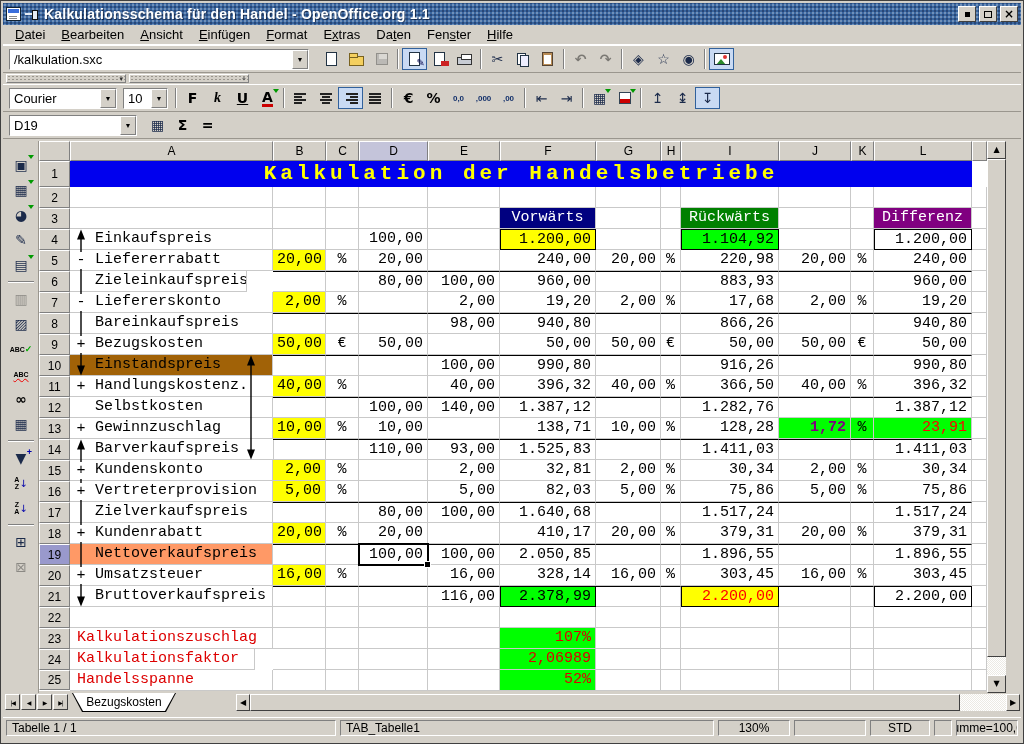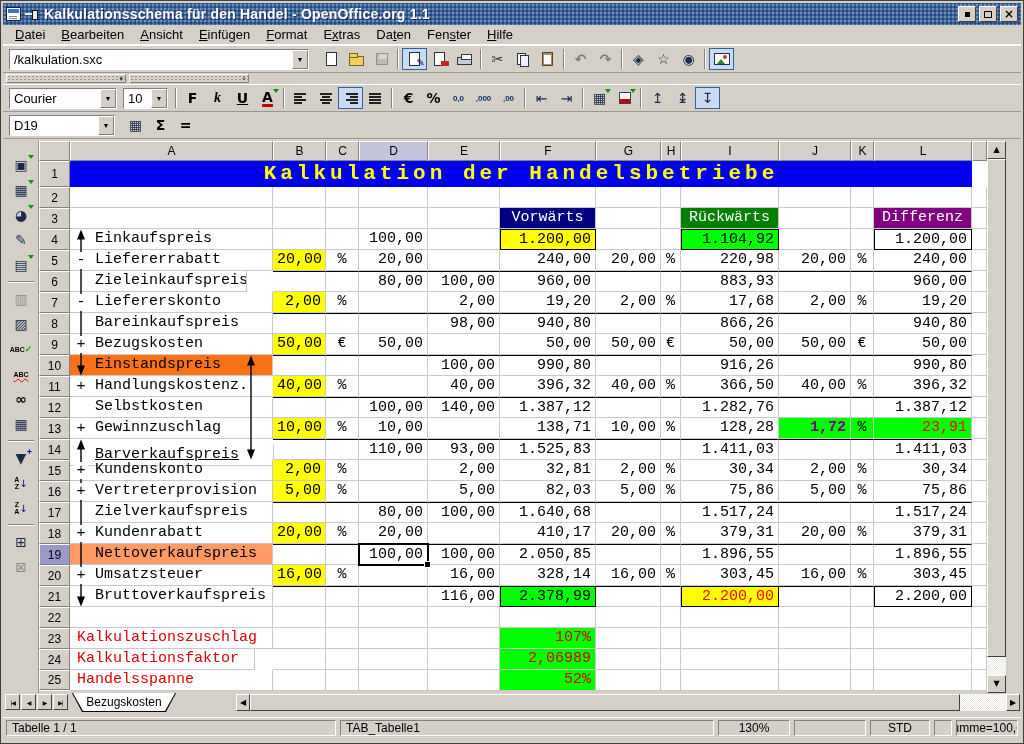--- a/index.html
+++ b/index.html
@@ -85,21 +85,21 @@
 
   
   .combo{display:inline-flex;height:21px;border:1px solid;border-color:#808080 #fff #fff #808080;background:#fff;flex:none;}
   .combo input{border:0;outline:0;padding:0 4px;font:13px "Liberation Sans",sans-serif;background:#fff;min-width:0;}
   .dd{width:16px;background:#D4D0C8;border:1px solid;border-color:#fff #808080 #808080 #fff;
     display:flex;align-items:center;justify-content:center;font-size:7px;flex:none;}
   .urlc{width:300px;margin-right:10px;}
   .urlc input{flex:1;}
   .fontc{width:108px;} .fontc input{flex:1;}
   .sizec{width:45px;margin-left:6px;margin-right:4px;} .sizec input{flex:1;}
-  .namec{width:106px;margin-right:8px;gap:37px;} .namec input{flex:1;}
+  .namec{width:128px;margin-right:8px;gap:37px;} .namec input{flex:1;}
   .finput{flex:1;margin-right:4px;} .finput input{flex:1;font:13px "Liberation Sans",sans-serif;}
 
   
   .sheetwrap{position:absolute;left:0;top:138px;width:100%;height:552px;background:#D4D0C8;}
   .maintb{position:absolute;left:0;top:0;width:36px;height:552px;border-right:1px solid #9a968e;}
   .ltb{position:absolute;left:4px;width:28px;height:24px;display:flex;align-items:center;justify-content:center;position:absolute;}
   .ltb.d{opacity:.42;filter:grayscale(1);}
   .lsep{position:absolute;left:5px;width:26px;height:2px;border-top:1px solid #808080;border-bottom:1px solid #fff;}
   .sheet{position:absolute;left:36px;top:0;width:948px;height:550px;background:#fff;}
   .corner{position:absolute;left:0;top:0;width:31px;height:20px;background:#D4D0C8;
@@ -704,21 +704,21 @@
             <div class="cell num" style="left: 358px; top: 173px; width: 72px; height: 21px;"></div>
             <div class="cell num" style="left: 430px; top: 173px; width: 96px; height: 21px;">50,00</div>
             <div class="cell num" style="left: 526px; top: 173px; width: 65px; height: 21px;">50,00</div>
             <div class="cell ctr" style="left: 591px; top: 173px; width: 20px; height: 21px;">€</div>
             <div class="cell num" style="left: 611px; top: 173px; width: 98px; height: 21px;">50,00</div>
             <div class="cell num" style="left: 709px; top: 173px; width: 72px; height: 21px;">50,00</div>
             <div class="cell ctr" style="left: 781px; top: 173px; width: 23px; height: 21px;">€</div>
             <div class="cell num" style="left: 804px; top: 173px; width: 98px; height: 21px;">50,00</div>
             <div class="cell" style="left: 902px; top: 173px; width: 15px; height: 21px;"></div>
             <div class="sign" style="top: 175px;">+</div>
-            <div class="cell" style="left: 0px; top: 194px; width: 203px; height: 21px; background: #f97316;">
+            <div class="cell" style="left: 0px; top: 194px; width: 203px; height: 21px; background: #a16207;">
               <span class="alabel">Einstandspreis</span>
             </div>
             <div class="cell num tl" style="left: 203px; top: 194px; width: 53px; height: 21px;"></div>
             <div class="cell ctr tl" style="left: 256px; top: 194px; width: 33px; height: 21px;"></div>
             <div class="cell num tl" style="left: 289px; top: 194px; width: 69px; height: 21px;"></div>
             <div class="cell num tl" style="left: 358px; top: 194px; width: 72px; height: 21px;">100,00</div>
             <div class="cell num tl" style="left: 430px; top: 194px; width: 96px; height: 21px;">990,80</div>
             <div class="cell num tl" style="left: 526px; top: 194px; width: 65px; height: 21px;"></div>
             <div class="cell ctr tl" style="left: 591px; top: 194px; width: 20px; height: 21px;"></div>
             <div class="cell num tl" style="left: 611px; top: 194px; width: 98px; height: 21px;">916,26</div>
@@ -766,21 +766,21 @@
             <div class="cell num" style="left: 358px; top: 257px; width: 72px; height: 21px;"></div>
             <div class="cell num" style="left: 430px; top: 257px; width: 96px; height: 21px;">138,71</div>
             <div class="cell num" style="left: 526px; top: 257px; width: 65px; height: 21px;">10,00</div>
             <div class="cell ctr" style="left: 591px; top: 257px; width: 20px; height: 21px;">%</div>
             <div class="cell num" style="left: 611px; top: 257px; width: 98px; height: 21px;">128,28</div>
             <div class="cell num bold" style="left: 709px; top: 257px; width: 72px; height: 21px; background: rgb(0, 255, 0); color: rgb(128, 0, 128);">1,72</div>
             <div class="cell ctr" style="left: 781px; top: 257px; width: 23px; height: 21px; background: rgb(0, 255, 0);">%</div>
             <div class="cell num" style="left: 804px; top: 257px; width: 98px; height: 21px; background: rgb(0, 255, 0); color: rgb(255, 0, 0);">23,91</div>
             <div class="cell" style="left: 902px; top: 257px; width: 15px; height: 21px;"></div>
             <div class="sign" style="top: 259px;">+</div>
-            <div class="cell" style="left: 0px; top: 284px; width: 204px; height: 21px; text-decoration: underline;">
+            <div class="cell" style="left: 0px; top: 278px; width: 204px; height: 21px;">
               <span class="alabel">Barverkaufspreis</span>
             </div>
             <div class="cell num tl" style="left: 203px; top: 278px; width: 53px; height: 21px;"></div>
             <div class="cell ctr tl" style="left: 256px; top: 278px; width: 33px; height: 21px;"></div>
             <div class="cell num tl" style="left: 289px; top: 278px; width: 69px; height: 21px;">110,00</div>
             <div class="cell num tl" style="left: 358px; top: 278px; width: 72px; height: 21px;">93,00</div>
             <div class="cell num tl" style="left: 430px; top: 278px; width: 96px; height: 21px;">1.525,83</div>
             <div class="cell num tl" style="left: 526px; top: 278px; width: 65px; height: 21px;"></div>
             <div class="cell ctr tl" style="left: 591px; top: 278px; width: 20px; height: 21px;"></div>
             <div class="cell num tl" style="left: 611px; top: 278px; width: 98px; height: 21px;">1.411,03</div>

